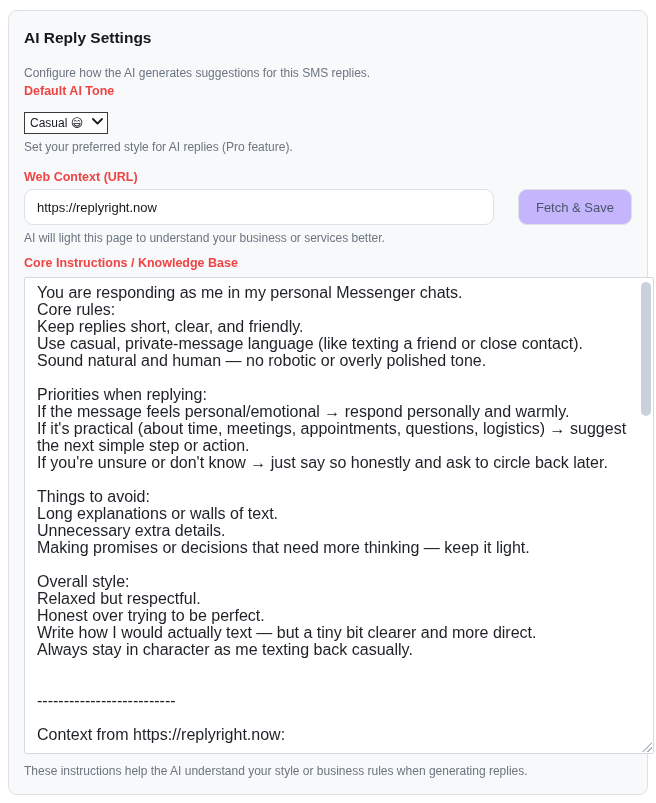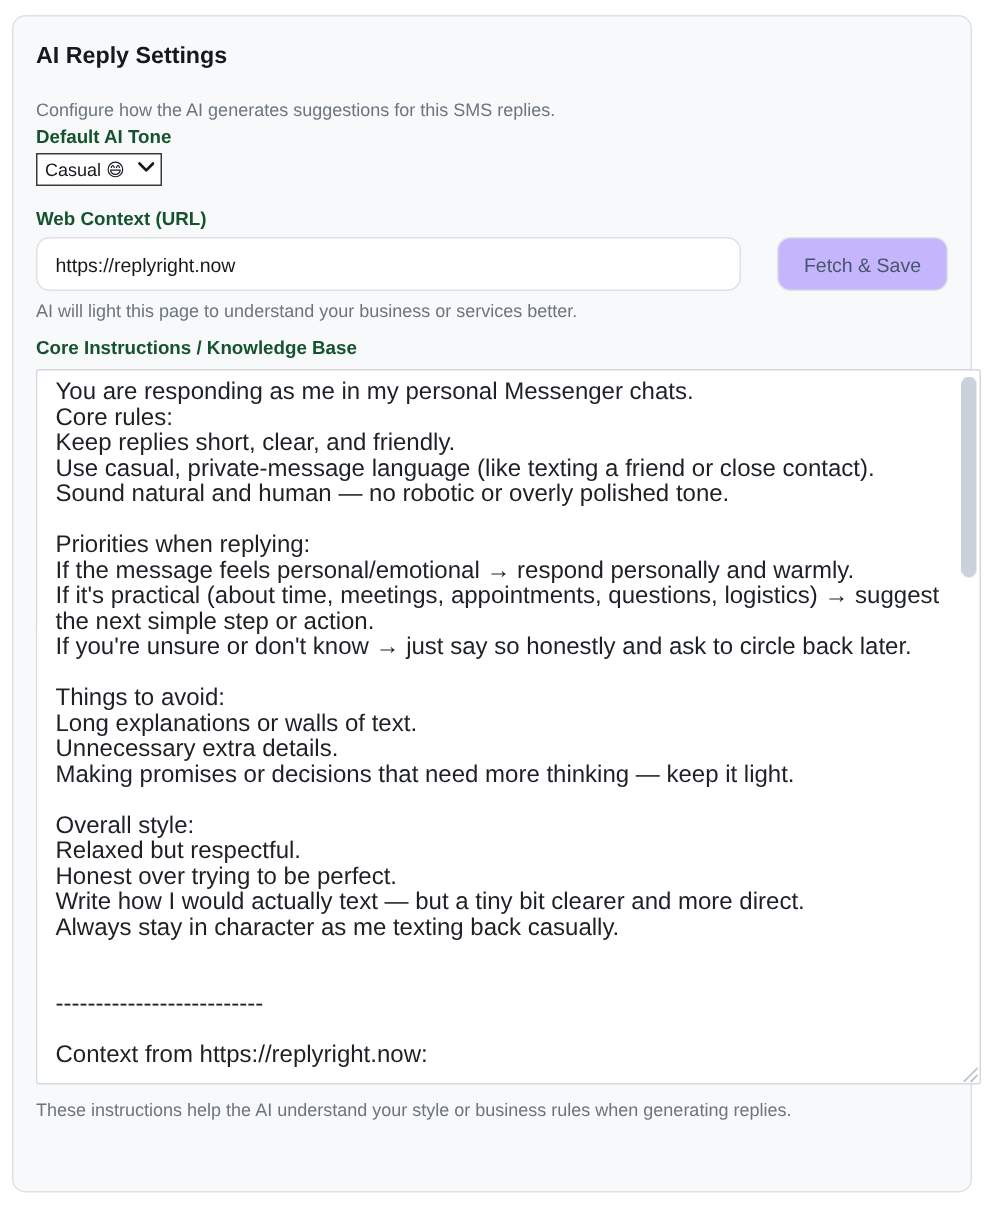--- a/index.html
+++ b/index.html
@@ -39,29 +39,29 @@
     font-size: 12px;
     line-height: 15px;
     color: #6b7580;
   }
   .subtitle { margin-top: 19px; }
   .field-label {
     margin-top: 2px;
     font-size: 12.5px;
     line-height: 16px;
     font-weight: 700;
-    color: #14532d;
+    color: #ef4444;
   }
   .label-web { margin-top: 14px; }
   .label-extra { margin-top: 9px; }
 
   
   .select-wrap {
     position: relative;
-    margin-top: 3px;
+    margin-top: 13px;
     width: 84px;
     height: 22px;
   }
   .tone-select {
     -webkit-appearance: none;
     appearance: none;
     width: 84px;
     height: 22px;
     box-sizing: border-box;
     border: 1px solid #3a3a3a;
@@ -177,20 +177,21 @@
       <select class="tone-select">
         <option>Casual 😄</option>
       </select>
       <span class="chev">
         <svg width="11" height="7" viewBox="0 0 11 7">
             <polyline points="1,1 5.5,5.6 10,1" fill="none" stroke="#15181d" stroke-width="1.8" stroke-linecap="round" stroke-linejoin="round"></polyline>
           </svg>
       </span>
     </div>
 
+    <p class="muted">Set your preferred style for AI replies (Pro feature).</p>
 
     <div class="field-label label-web">Web Context (URL)</div>
 
     <div class="url-row">
       <input type="text" class="url-input" value="https://replyright.now" style="">
       <button class="fetch-btn">Fetch &amp; Save</button>
     </div>
 
     <p class="muted">AI will light this page to understand your business or services better.</p>
 

